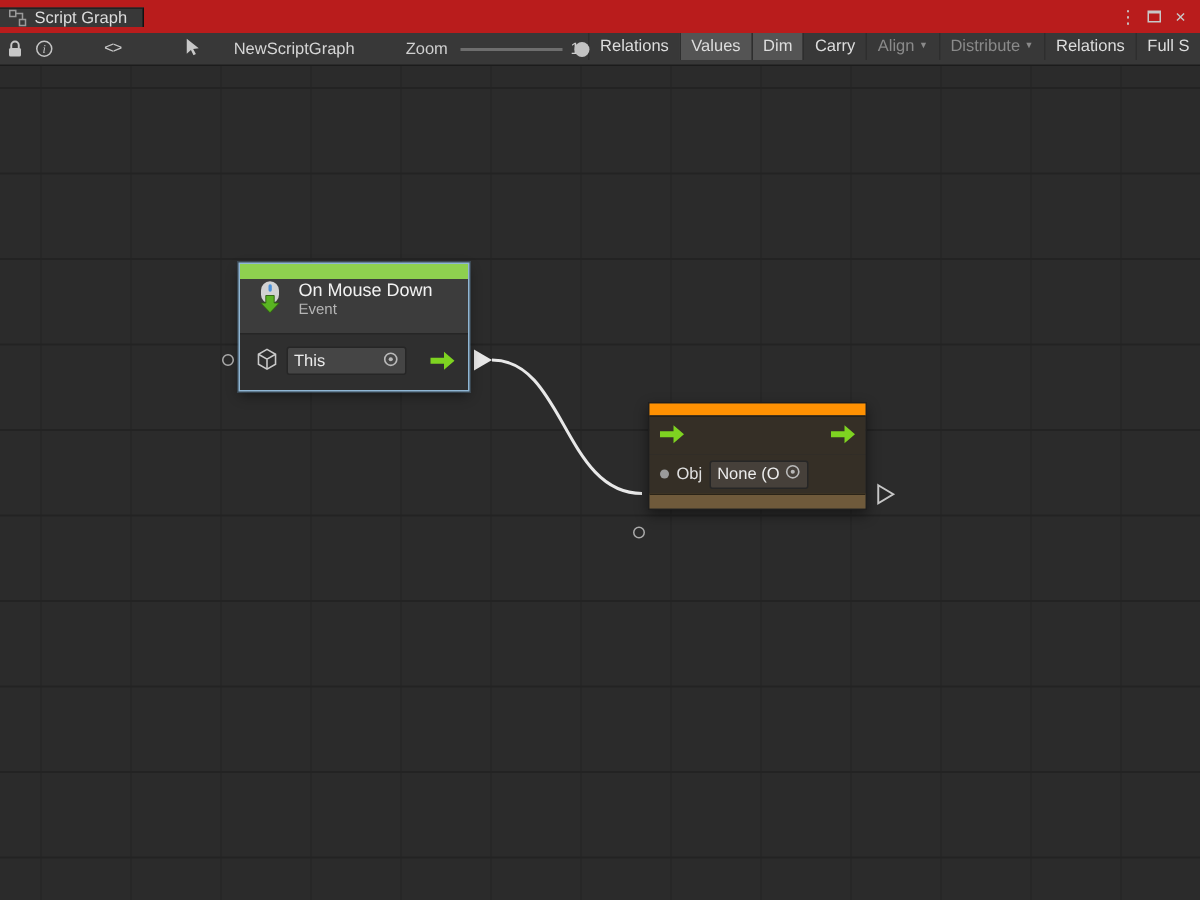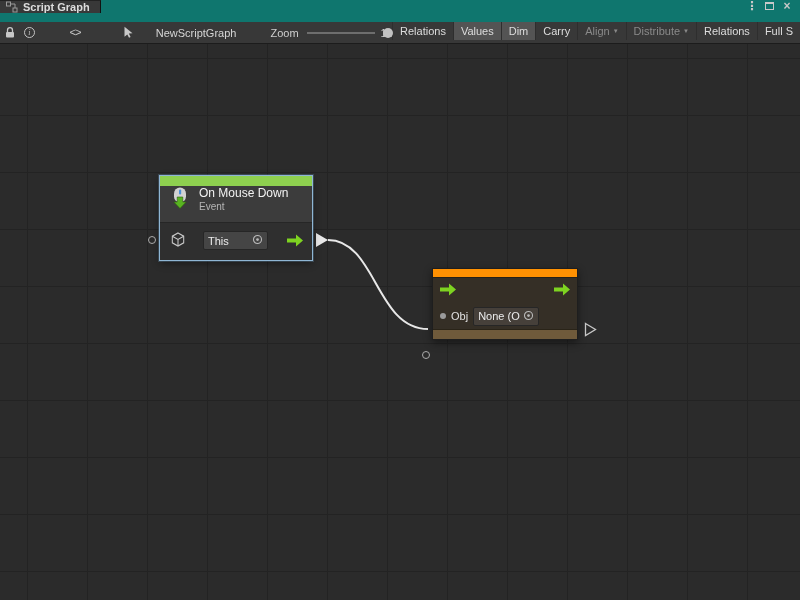--- a/index.html
+++ b/index.html
@@ -1,21 +1,21 @@
 <!DOCTYPE html>
 <html><head>
 <meta charset="utf-8">
 <style>
   * { margin:0; padding:0; box-sizing:border-box; }
   html,body { width:800px; height:600px; overflow:hidden; background:#2b2b2b;
     font-family:"Liberation Sans","DejaVu Sans",sans-serif; }
 
   
   .tabbar { position:absolute; left:0; top:0; width:800px; height:22px;
-    background:#0f766e; display:flex; align-items:flex-start;font-weight:bold; }
+    background:#b91c1c; display:flex; align-items:center; }
   .tab { display:flex; align-items:center; gap:5px; padding:0 10px 0 6px;
     background:#383838; color:#dddddd; font-size:11px; border-top:1px solid #222;
     border-right:1px solid #111; }
   .tab-icon svg { display:block; }
   .tabbar-right { margin-left:auto; display:flex; align-items:center; gap:6px;
     padding-right:6px; color:#c8c8c8; }
   .tb-ic { font-size:12px; line-height:12px; cursor:default; width:14px; text-align:center; }
   .win-ic { width:9px; height:8px; border:1px solid #c8c8c8; border-top:2px solid #c8c8c8; display:inline-block; }
 
   
@@ -66,21 +66,21 @@
     border:1px solid #ababab; background:transparent; }
 
   
   .event-node { left:160px; top:132px; width:152px;
     outline:1px solid #8fb6d4; box-shadow:0 0 0 2px rgba(120,170,210,.25),0 3px 8px rgba(0,0,0,.45); }
   .event-node .nhead { background:#3c3c3c; height:36px; display:flex; align-items:flex-start;
     gap:7px; padding:0 8px; }
   .ntitle { font-size:12px; color:#f2f2f2; }
   .nsub { font-size:10px; color:#b5b5b5; margin-top:1px; }
   .event-node .nbody { background:#2f2f2f; border-top:1px solid #262626; height:38px;
-    display:flex; align-items:center; gap:18px; padding:0 8px 2px 11px; }
+    display:flex; align-items:center; gap:6px; padding:0 8px 2px 11px; }
   .event-node .nfield { width:80px; }
   .flow-out { margin-left:auto; display:flex; }
 
   
   .destroy-node { left:432px; top:224px; width:146px; border:1px solid #1e1e1e; }
   .destroy-node .accent { height:8px; }
   .destroy-node .nhead { background:#53452f; height:40px; display:flex; align-items:center;
     gap:7px; padding:0 8px; }
   .dcat { font-size:10px; color:#d9d1c2; }
   .dtitle { font-size:12px; color:#ffffff; margin-top:1px; }

